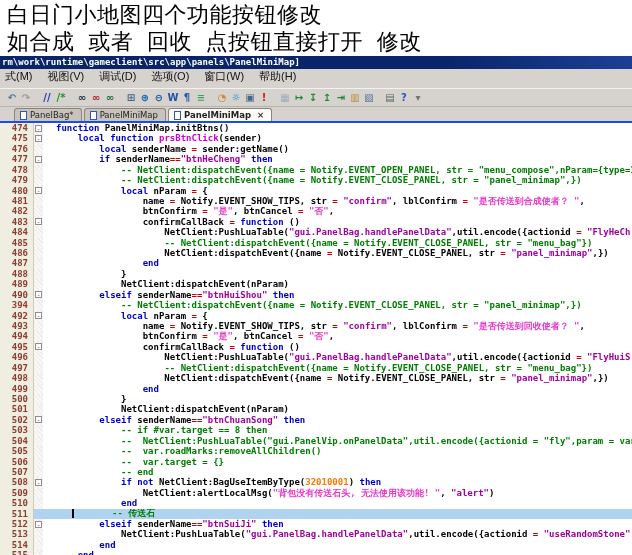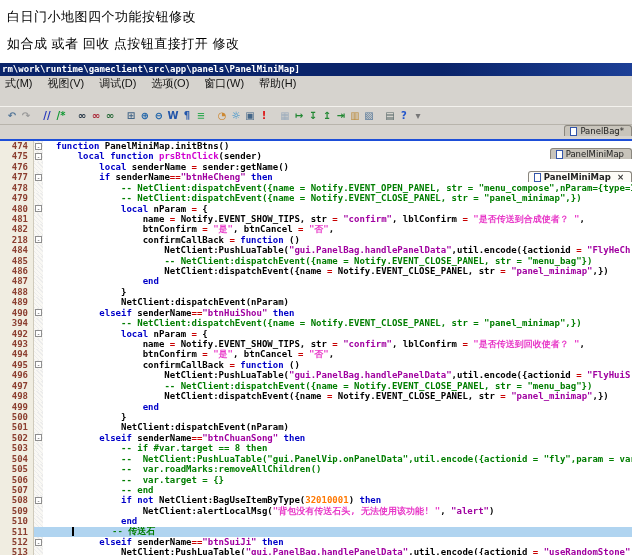--- a/index.html
+++ b/index.html
@@ -1,38 +1,38 @@
 <!DOCTYPE html>
 <html style="--keyword: #0000c8; --plain: #000000; --comment: #007d00; --string: #a000a0; --cjk_string: #e839c8; --number: #ff7700; --operator: #c80000; --func: #cf00cf; --line_number: #8b3e2f; --gutter_bg: #f0ede1; --highlight: #b0d4f0; --titlebar: #0a246a; --chrome: #d6d3ce;"><head>
 <meta charset="utf-8">
 <style>
   * { margin:0; padding:0; box-sizing:border-box; }
   html,body { background:#fff; }
   .screen { width:632px; height:555px; overflow:hidden; position:relative;
             background:#fff; font-family:"Liberation Sans", sans-serif; }
 
   
-  .note { height:63px; padding:3px 0 0 7px; font-size:13px; color:#000; }
+  .note { height:56px; padding:3px 0 0 7px; font-size:22px; color:#000;font-family:Liberation Mono, monospace; }
   .note div { line-height:27px; letter-spacing:0.5px; }
 
   
   .titlebar { height:13px; background:linear-gradient(90deg, var(--titlebar) 0%, var(--titlebar) 70%, #1c3f96 100%);
               color:#fff; font:bold 9px "DejaVu Sans Mono", monospace; line-height:13px; padding-left:2px;
               white-space:nowrap; overflow:hidden; }
-  .menubar { height:31px; background:var(--chrome); font-size:11px; line-height:15px; padding-left:5px;
+  .menubar { height:20px; background:var(--chrome); font-size:11px; line-height:15px; padding-left:5px;
              border-bottom:1px solid #f4f2ee; white-space:nowrap; }
   .mi { display:inline-block; margin-right:15px; color:#111; cursor:default; }
   .toolbar { height:18px; background:var(--chrome); display:flex; align-items:center; padding-left:5px;
              border-bottom:1px solid #b8b4ac; }
   .ti { width:14px; height:15px; font:bold 10px "DejaVu Sans", sans-serif; text-align:center; line-height:15px;
         flex:none; cursor:default; }
   .tsep { width:7px; height:15px; flex:none; }
 
   
-  .tabbar { height:14px; background:var(--chrome); display:flex; align-items:flex-end; padding-left:14px; gap:12px;flex-direction:column; }
+  .tabbar { height:14px; background:var(--chrome); display:flex; align-items:flex-end; padding-left:14px; gap:2px; }
   .tab { height:13px; display:flex; align-items:center; gap:3px; padding:0 7px 0 5px;
          background:#c8c4bb; border:1px solid #8a867e; border-bottom:none; border-radius:3px 3px 0 0;
          font:8.5px "DejaVu Sans", sans-serif; color:#222; white-space:nowrap; }
   .tab.active { background:#fdfcf7; font-weight:bold; }
   .docicon { width:7px; height:9px; background:#fff; border:1px solid #3355aa; display:inline-block; flex:none; }
   .tclose { margin-left:3px; font-weight:bold; color:#333; }
 
   
   .editor { height:438px; background:#fff; border-top:2px solid #1d4ed8; overflow:hidden;
             font:bold 9px "DejaVu Sans Mono", monospace; }
@@ -121,21 +121,21 @@
     <div class="editor">
         <div class="line"><span class="gut">474</span><span class="fold"><span class="fbox">-</span></span><span class="code"><span class="k">function</span><span class="t"> PanelMiniMap.initBtns()</span></span></div>
         <div class="line"><span class="gut">475</span><span class="fold"><span class="fbox">-</span></span><span class="code"><span class="t">    </span><span class="k">local function</span><span class="t"> </span><span class="m">prsBtnClick</span><span class="t">(sender)</span></span></div>
         <div class="line"><span class="gut">476</span><span class="fold"></span><span class="code"><span class="t">        </span><span class="k">local</span><span class="t"> senderName </span><span class="o">=</span><span class="t"> sender:getName()</span></span></div>
         <div class="line"><span class="gut">477</span><span class="fold"><span class="fbox">-</span></span><span class="code"><span class="t">        </span><span class="k">if</span><span class="t"> senderName</span><span class="o">==</span><span class="s">"btnHeCheng"</span><span class="t"> </span><span class="k">then</span></span></div>
         <div class="line"><span class="gut">478</span><span class="fold"></span><span class="code"><span class="t">            </span><span class="c">-- NetClient:dispatchEvent({name = Notify.EVENT_OPEN_PANEL, str = "menu_compose",nParam={type=1</span></span></div>
         <div class="line"><span class="gut">479</span><span class="fold"></span><span class="code"><span class="t">            </span><span class="c">-- NetClient:dispatchEvent({name = Notify.EVENT_CLOSE_PANEL, str = "panel_minimap",})</span></span></div>
         <div class="line"><span class="gut">480</span><span class="fold"><span class="fbox">-</span></span><span class="code"><span class="t">            </span><span class="k">local</span><span class="t"> nParam </span><span class="o">=</span><span class="t"> {</span></span></div>
         <div class="line"><span class="gut">481</span><span class="fold"></span><span class="code"><span class="t">                name </span><span class="o">=</span><span class="t"> Notify.EVENT_SHOW_TIPS, str </span><span class="o">=</span><span class="t"> </span><span class="s">"confirm"</span><span class="t">, lblConfirm </span><span class="o">=</span><span class="t"> </span><span class="x">"是否传送到合成使者？ "</span><span class="t">,</span></span></div>
         <div class="line"><span class="gut">482</span><span class="fold"></span><span class="code"><span class="t">                btnConfirm </span><span class="o">=</span><span class="t"> </span><span class="x">"是"</span><span class="t">, btnCancel </span><span class="o">=</span><span class="t"> </span><span class="x">"否"</span><span class="t">,</span></span></div>
-        <div class="line"><span class="gut">218</span><span class="fold"><span class="fbox">-</span></span><span class="code"><span class="t">                confirmCallBack </span><span class="o">=</span><span class="t"> </span><span class="k">function</span><span class="t"> ()</span></span></div>
+        <div class="line"><span class="gut">483</span><span class="fold"><span class="fbox">-</span></span><span class="code"><span class="t">                confirmCallBack </span><span class="o">=</span><span class="t"> </span><span class="k">function</span><span class="t"> ()</span></span></div>
         <div class="line"><span class="gut">484</span><span class="fold"></span><span class="code"><span class="t">                    NetClient:PushLuaTable(</span><span class="s">"gui.PanelBag.handlePanelData"</span><span class="t">,util.encode({actionid </span><span class="o">=</span><span class="t"> </span><span class="s">"FlyHeCh</span></span></div>
         <div class="line"><span class="gut">485</span><span class="fold"></span><span class="code"><span class="t">                    </span><span class="c">-- NetClient:dispatchEvent({name = Notify.EVENT_CLOSE_PANEL, str = "menu_bag"})</span></span></div>
         <div class="line"><span class="gut">486</span><span class="fold"></span><span class="code"><span class="t">                    NetClient:dispatchEvent({name </span><span class="o">=</span><span class="t"> Notify.EVENT_CLOSE_PANEL, str </span><span class="o">=</span><span class="t"> </span><span class="s">"panel_minimap"</span><span class="t">,})</span></span></div>
         <div class="line"><span class="gut">487</span><span class="fold"></span><span class="code"><span class="t">                </span><span class="k">end</span></span></div>
         <div class="line"><span class="gut">488</span><span class="fold"></span><span class="code"><span class="t">            }</span></span></div>
         <div class="line"><span class="gut">489</span><span class="fold"></span><span class="code"><span class="t">            NetClient:dispatchEvent(nParam)</span></span></div>
         <div class="line"><span class="gut">490</span><span class="fold"><span class="fbox">-</span></span><span class="code"><span class="t">        </span><span class="k">elseif</span><span class="t"> senderName</span><span class="o">==</span><span class="s">"btnHuiShou"</span><span class="t"> </span><span class="k">then</span></span></div>
         <div class="line"><span class="gut">394</span><span class="fold"></span><span class="code"><span class="t">            </span><span class="c">-- NetClient:dispatchEvent({name = Notify.EVENT_CLOSE_PANEL, str = "panel_minimap",})</span></span></div>
         <div class="line"><span class="gut">492</span><span class="fold"><span class="fbox">-</span></span><span class="code"><span class="t">            </span><span class="k">local</span><span class="t"> nParam </span><span class="o">=</span><span class="t"> {</span></span></div>
         <div class="line"><span class="gut">493</span><span class="fold"></span><span class="code"><span class="t">                name </span><span class="o">=</span><span class="t"> Notify.EVENT_SHOW_TIPS, str </span><span class="o">=</span><span class="t"> </span><span class="s">"confirm"</span><span class="t">, lblConfirm </span><span class="o">=</span><span class="t"> </span><span class="x">"是否传送到回收使者？ "</span><span class="t">,</span></span></div>

